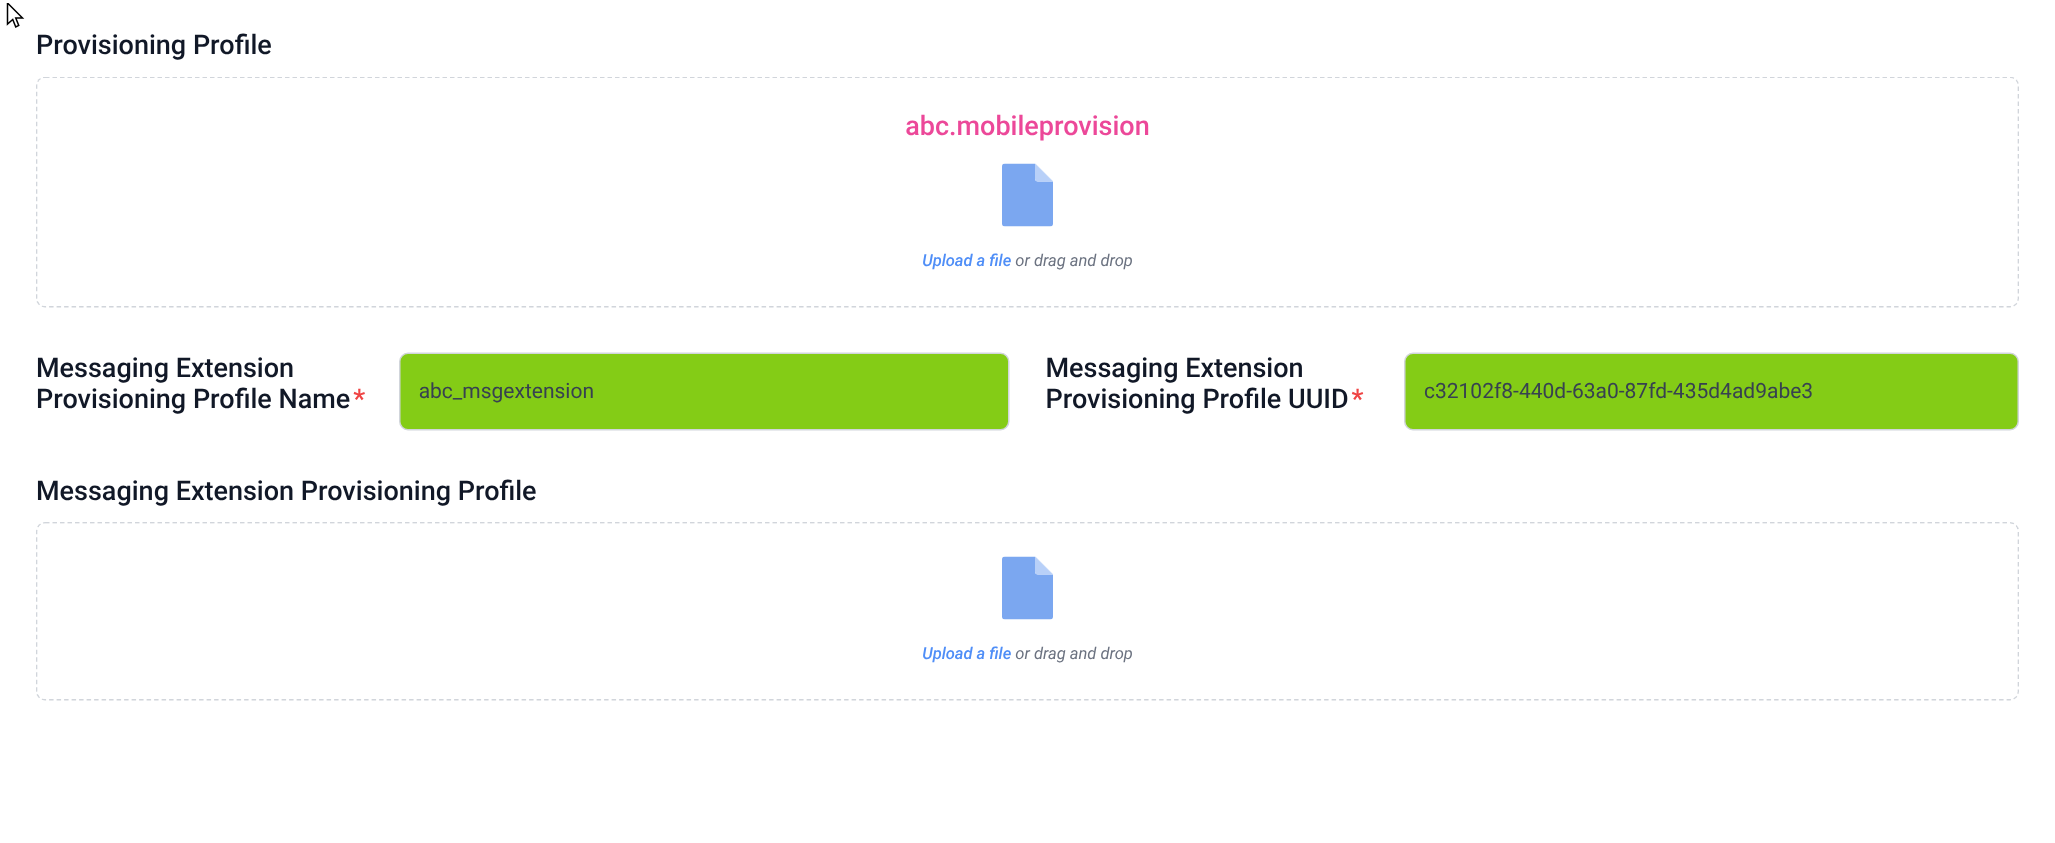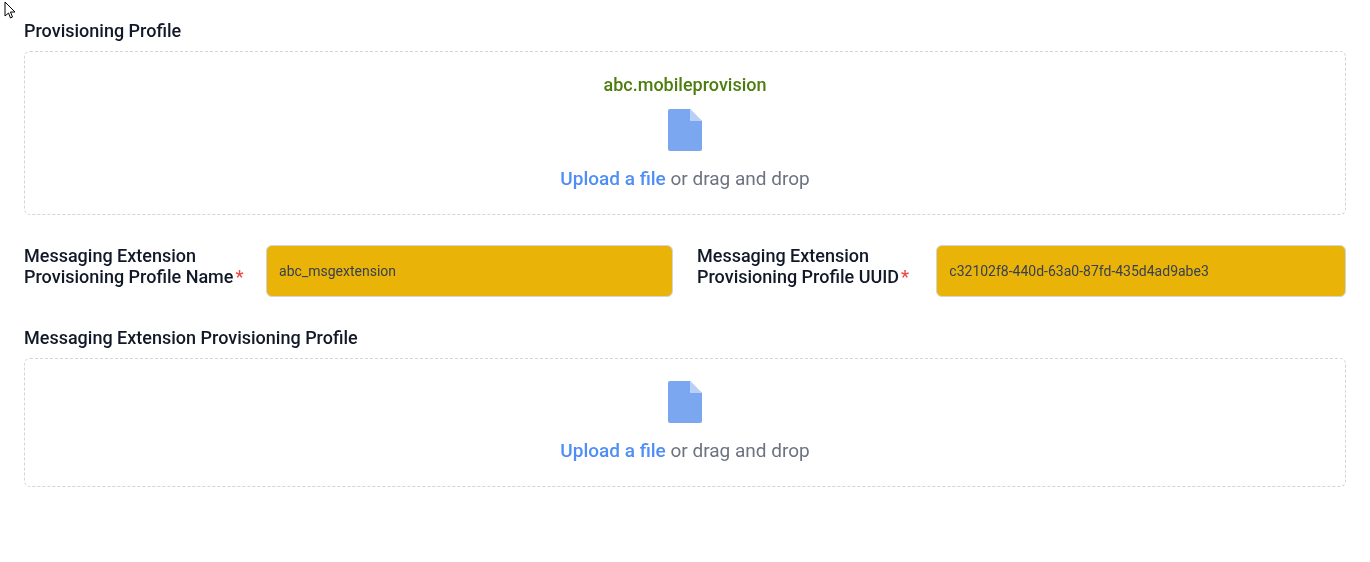--- a/index.html
+++ b/index.html
@@ -29,32 +29,33 @@
       border: 1px dashed #d1d5db;
       border-radius: 6px;
       padding: 22px 20px 24px 20px;
       text-align: center;
       background: #ffffff;
       margin-bottom: 30px;
     }
     .dropzone-filename {
       font-size: 18px;
       font-weight: 500;
-      color: #4d7c0f;
+      color: #ec4899;
       margin-bottom: 14px;
     }
     .file-icon {
       width: 34px;
       height: 42px;
       margin: 0 auto 16px auto;
       display: block;
     }
     .upload-line {
-      font-size: 19px;
+      font-size: 11px;
       color: #6b7280;
+      font-style: italic;
     }
     .upload-link {
       color: #4f8ef7;
       font-weight: 500;
       cursor: pointer;
     }
     .row {
       display: flex;
       gap: 24px;
       margin-bottom: 30px;
@@ -64,21 +65,21 @@
       display: flex;
       flex-direction: row;
     }
     .text-input {
       border: 1px solid #d1d5db;
       border-radius: 6px;
       padding: 9px 12px;
       font-size: 14px;
       color: #374151;
       font-family: inherit;
-      background: #eab308;
+      background: #84cc16;
       width: 100%;
     }
     .cursor-icon {
       position: absolute;
       top: 2px;
       left: 4px;
       width: 14px;
       height: 18px;
       pointer-events: none;
     }

